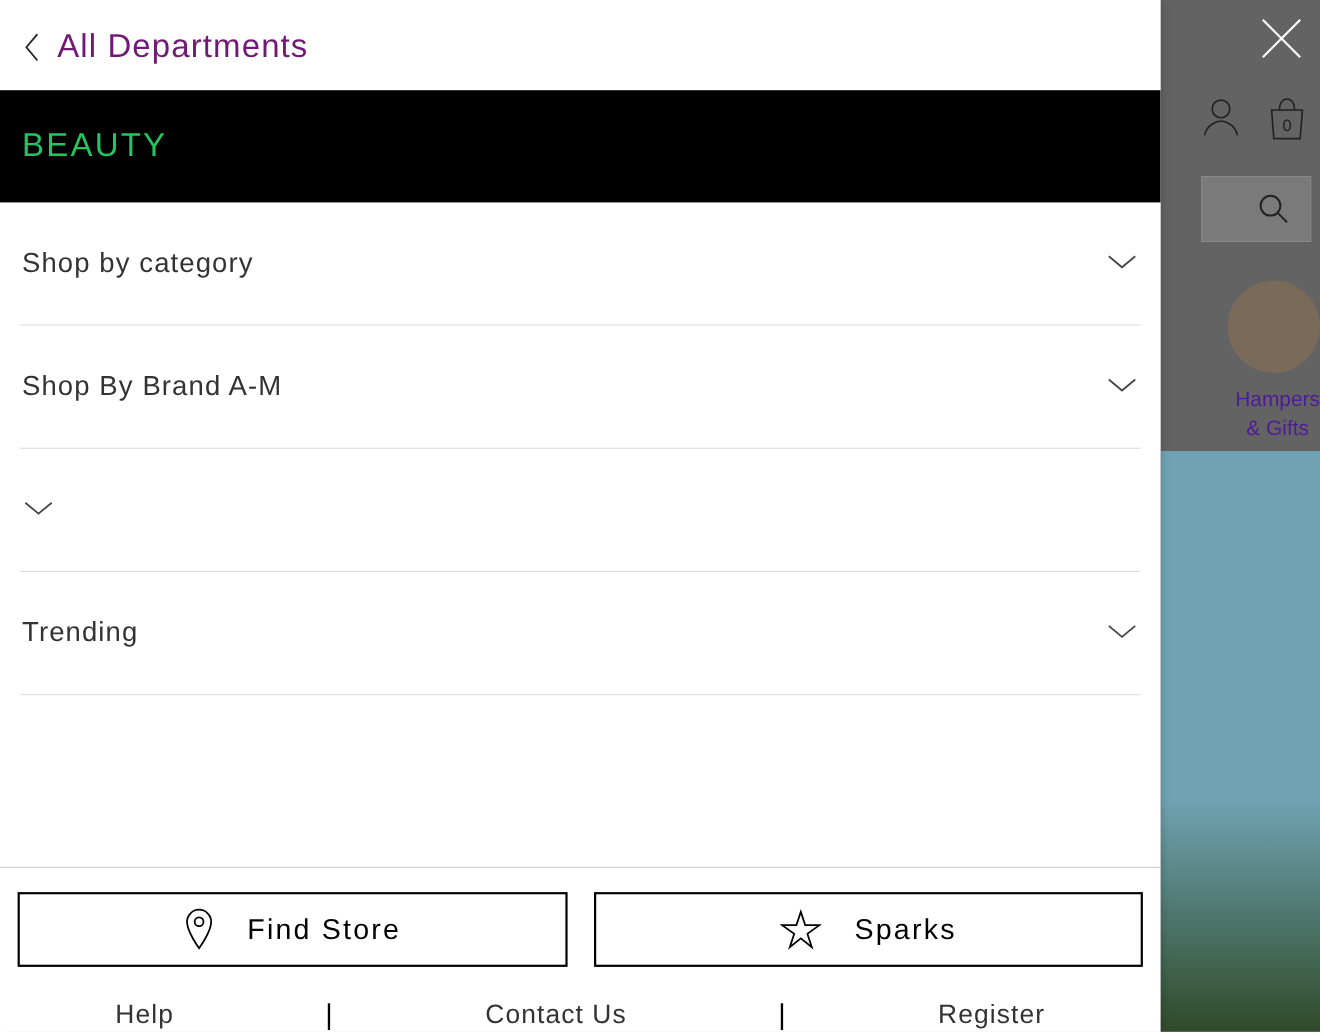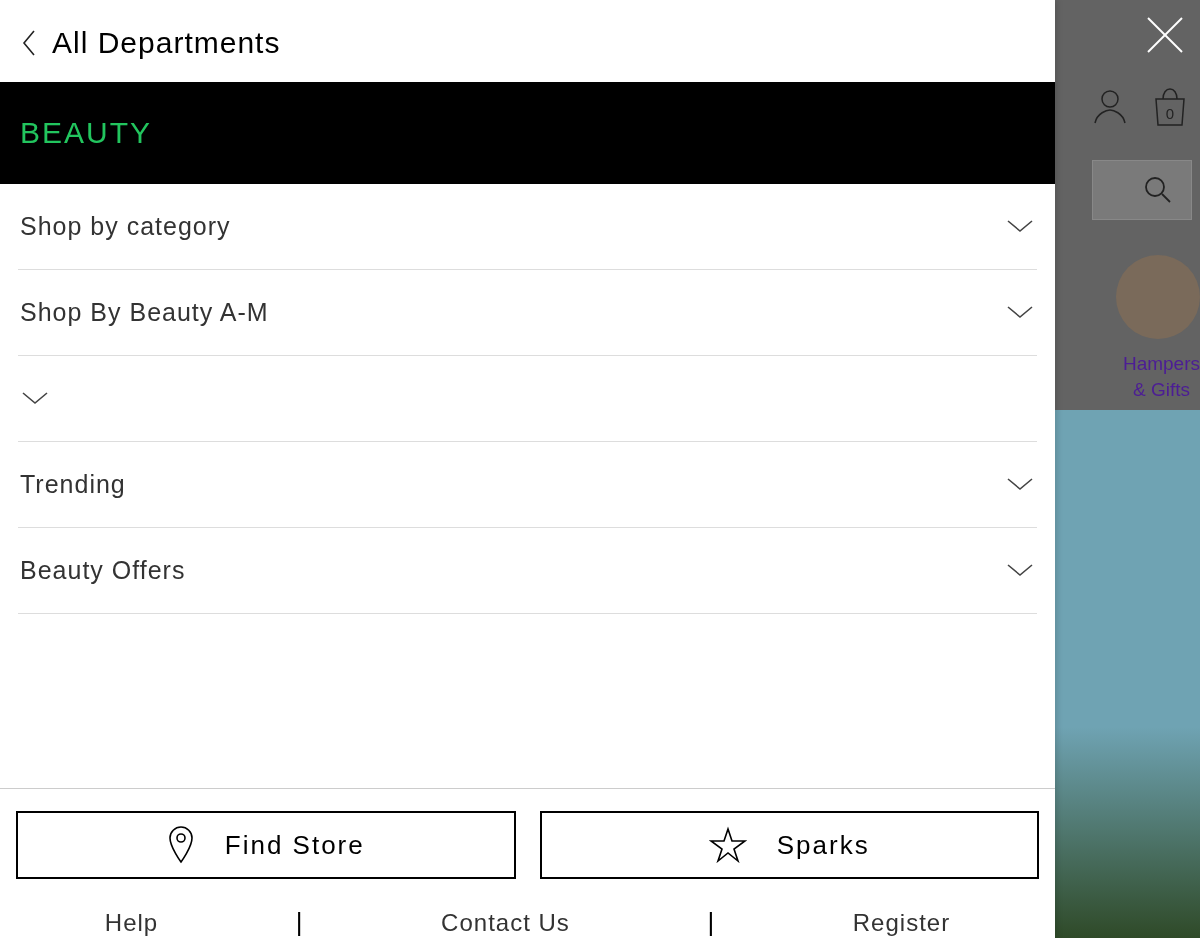--- a/index.html
+++ b/index.html
@@ -19,33 +19,33 @@
   .backdrop .searchbar { position:absolute; top:160px; right:8px; width:100px; height:60px; border:1px solid #888; display:flex; align-items:center; justify-content:flex-end; padding-right:18px; background: rgba(255,255,255,0.15); }
   .backdrop .searchbar svg { stroke:#222; fill:none; stroke-width:1.8; }
   .backdrop .promo { position:absolute; top:255px; right:0; width:168px; display:flex; flex-direction:column; align-items:flex-end; color:#4c1d95; font-size:19px; }
   .backdrop .promo .thumb { width:84px; height:84px; border-radius:50%; background:#7a6a5a; margin-bottom:12px; }
   .backdrop .promo .line { text-align:center; line-height:1.35; }
   .backdrop .hero { position:absolute; top:410px; right:0; width:145px; height:528px; background: linear-gradient(#6fa3b3 0%, #6fa3b3 60%, #2f4a28 100%); }
 
   
   .panel { position: relative; width: 1055px; height: 938px; background: #fff; display:flex; flex-direction:column; box-shadow: 2px 0 6px rgba(0,0,0,0.15); }
 
-  .back-row { display:flex; align-items:center; gap:14px; padding: 26px 20px 22px 20px; cursor:pointer; font-size:30px; letter-spacing:1px; color:#000000; }
+  .back-row { display:flex; align-items:center; gap:14px; padding: 26px 20px 22px 20px; cursor:pointer; font-size:30px; letter-spacing:1px; color:#701a75; }
   .back-row .chev { display:inline-flex; }
   .back-row .chev svg { stroke:#222; stroke-width:1.6; fill:none; }
 
   .header-bar { background:#000; color:#22c55e; padding: 34px 20px; font-size:30px; letter-spacing:2px; }
 
   .scroll { flex:1; overflow-y:auto; padding: 0 18px 0 18px; }
   
   .scroll::-webkit-scrollbar { width:14px; }
   .scroll::-webkit-scrollbar-track { background:#eee; }
   .scroll::-webkit-scrollbar-thumb { background:#ccc; }
 
-  .menu-item { display:flex; align-items:center; justify-content:space-between; padding: 28px 2px; border-bottom:1px solid #ddd; cursor:pointer; font-size:25px; letter-spacing:1px; color:#333; }
+  .menu-item { display:flex; align-items:center; justify-content:space-between; padding: 41px 2px; border-bottom:1px solid #ddd; cursor:pointer; font-size:25px; letter-spacing:1px; color:#333; }
   .menu-item .chev svg { stroke:#444; stroke-width:1.6; fill:none; }
 
   .bottom { border-top:1px solid #ccc; padding: 22px 16px 0 16px; }
   .btn-row { display:flex; gap:24px; margin-bottom:22px; }
   .big-btn { flex:1; border:2px solid #000; height:68px; display:flex; align-items:center; justify-content:center; gap:30px; cursor:pointer; font-size:26px; letter-spacing:2px; color:#000000; background:#fff; }
   .big-btn svg { stroke:#000; fill:none; stroke-width:1.6; }
 
   .link-row { display:flex; align-items:center; justify-content:space-around; font-size:24px; letter-spacing:1px; color:#333; padding: 6px 20px 0 20px; }
   .link-row .lnk { cursor:pointer;text-align:center; }
   .link-row .sep { color:#000; font-size:26px; }
@@ -108,38 +108,32 @@
   </div>
 
   <div class="scroll">
     <div class="menu-item">
       <span>Shop by category</span>
       <span class="chev"><svg width="30" height="18" viewBox="0 0 30 18">
             <polyline points="3,4 15,14 27,4"></polyline>
           </svg></span>
     </div>
     <div class="menu-item">
-      <span>Shop By Beauty A-M</span>
+      <span>Shop By Brand A-M</span>
       <span class="chev"><svg width="30" height="18" viewBox="0 0 30 18">
             <polyline points="3,4 15,14 27,4"></polyline>
           </svg></span>
     </div>
     <div class="menu-item">
       <span class="chev"><svg width="30" height="18" viewBox="0 0 30 18">
             <polyline points="3,4 15,14 27,4"></polyline>
           </svg></span>
     </div>
     <div class="menu-item">
       <span>Trending</span>
-      <span class="chev"><svg width="30" height="18" viewBox="0 0 30 18">
-            <polyline points="3,4 15,14 27,4"></polyline>
-          </svg></span>
-    </div>
-    <div class="menu-item">
-      <span>Beauty Offers</span>
       <span class="chev"><svg width="30" height="18" viewBox="0 0 30 18">
             <polyline points="3,4 15,14 27,4"></polyline>
           </svg></span>
     </div>
   </div>
 
   <div class="bottom">
     <div class="btn-row">
       <div class="big-btn">
         <svg width="28" height="40" viewBox="0 0 28 40">

